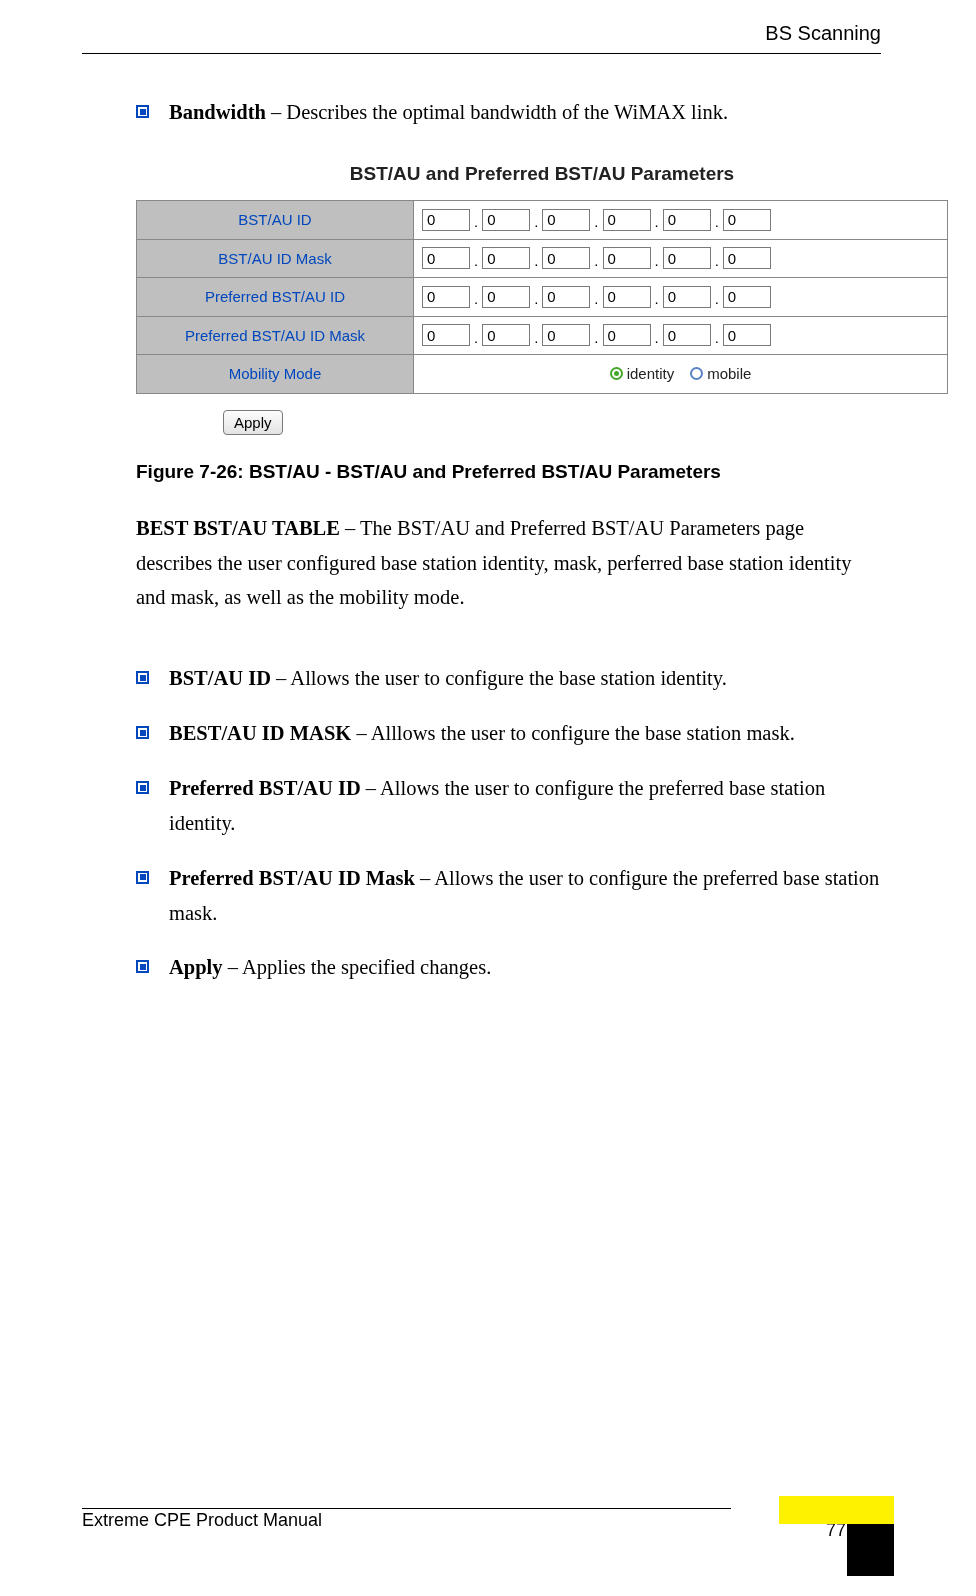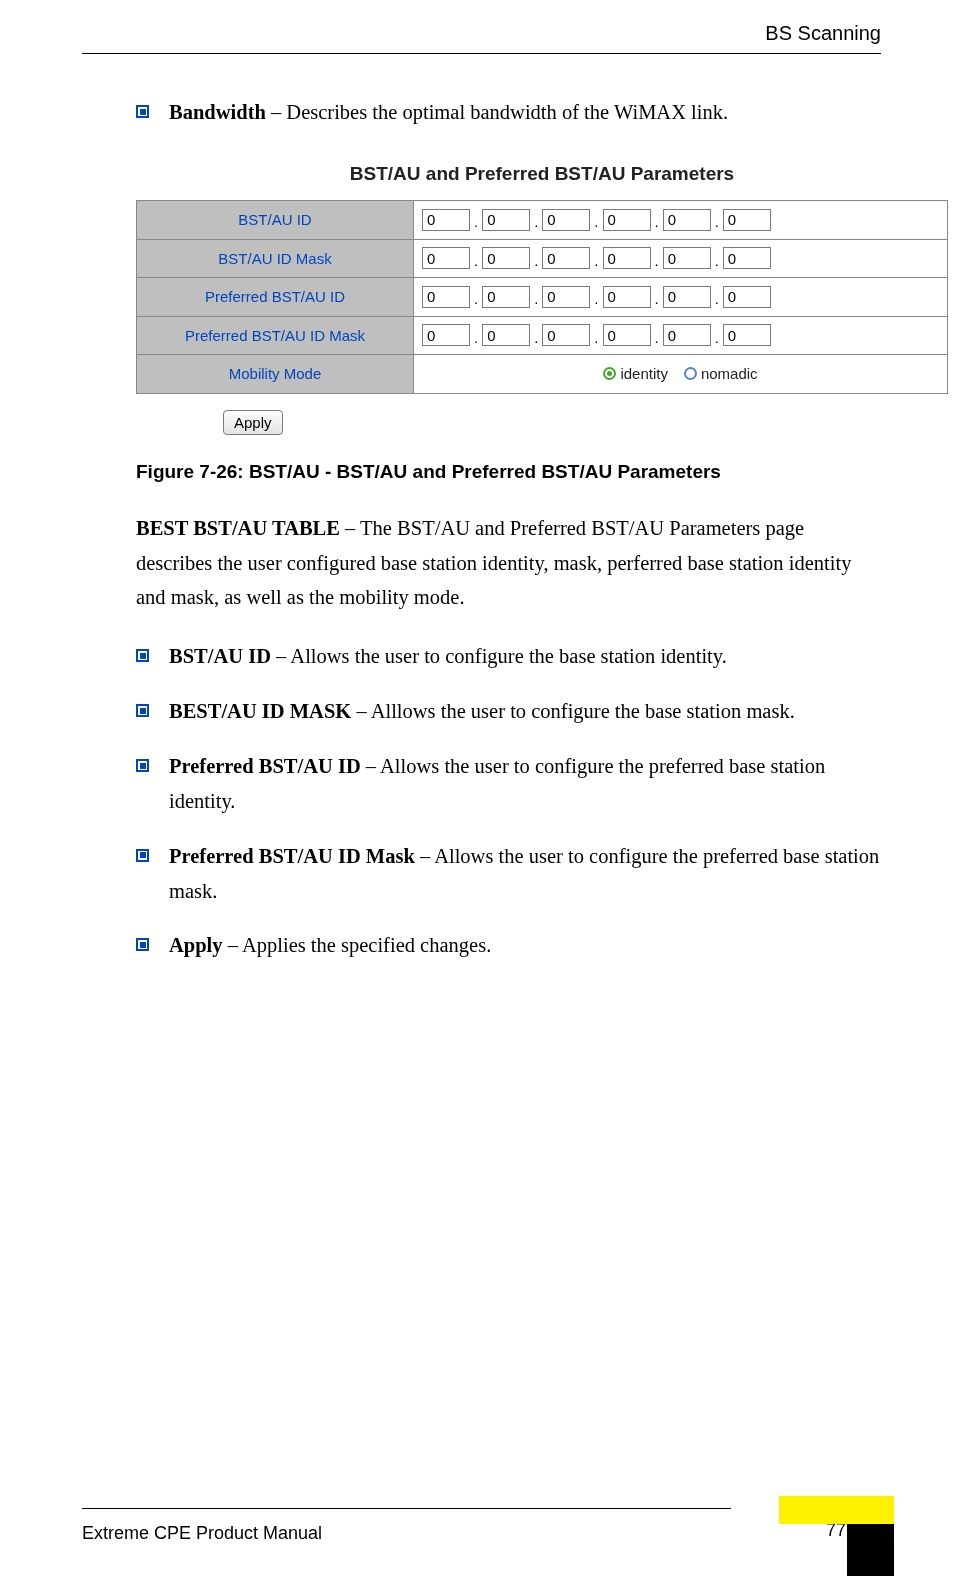--- a/index.html
+++ b/index.html
@@ -163,33 +163,33 @@
   }
   .figure-caption {
     font-family: Arial, Helvetica, sans-serif;
     font-weight: bold;
     font-size: 19px;
     text-align: left;
     margin-top: 18px;
     margin-bottom: 22px;
   }
   .para {
-    margin-bottom: 24px;
+    margin-bottom: 46px;
   }
   .footer-rule {
     position: absolute;
     left: 82px;
     right: 245px;
     bottom: 87px;
     border-top: 1.5px solid #000;
   }
   .footer-left {
     position: absolute;
     left: 82px;
-    bottom: 52px;
+    bottom: 65px;
     font-family: Arial, Helvetica, sans-serif;
     font-size: 18px;
   }
   .footer-right {
     position: absolute;
     right: 130px;
     bottom: 55px;
     font-family: Arial, Helvetica, sans-serif;
     font-size: 18px;
   }
@@ -312,21 +312,21 @@
         <tr>
           <td class="label-cell">Mobility Mode</td>
           <td class="input-cell">
             <div class="radio-group">
               <span class="radio">
                 <span class="radio-dot checked"></span>
                 <span>identity</span>
               </span>
               <span class="radio">
                 <span class="radio-dot unchecked"></span>
-                <span>nomadic</span>
+                <span>mobile</span>
               </span>
             </div>
           </td>
         </tr>
       </tbody>
         </table>
       <div class="apply-row">
         <button class="apply-btn">Apply</button>
       </div>
     </div>

